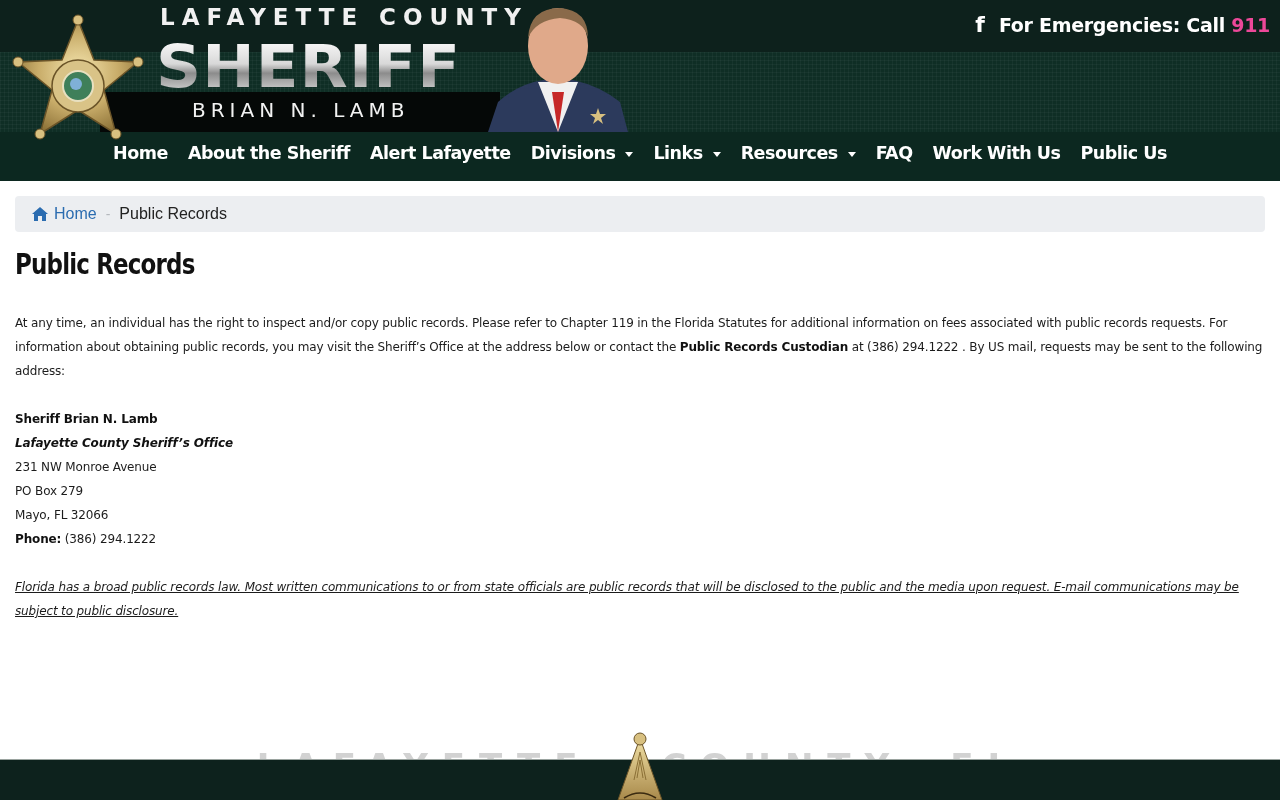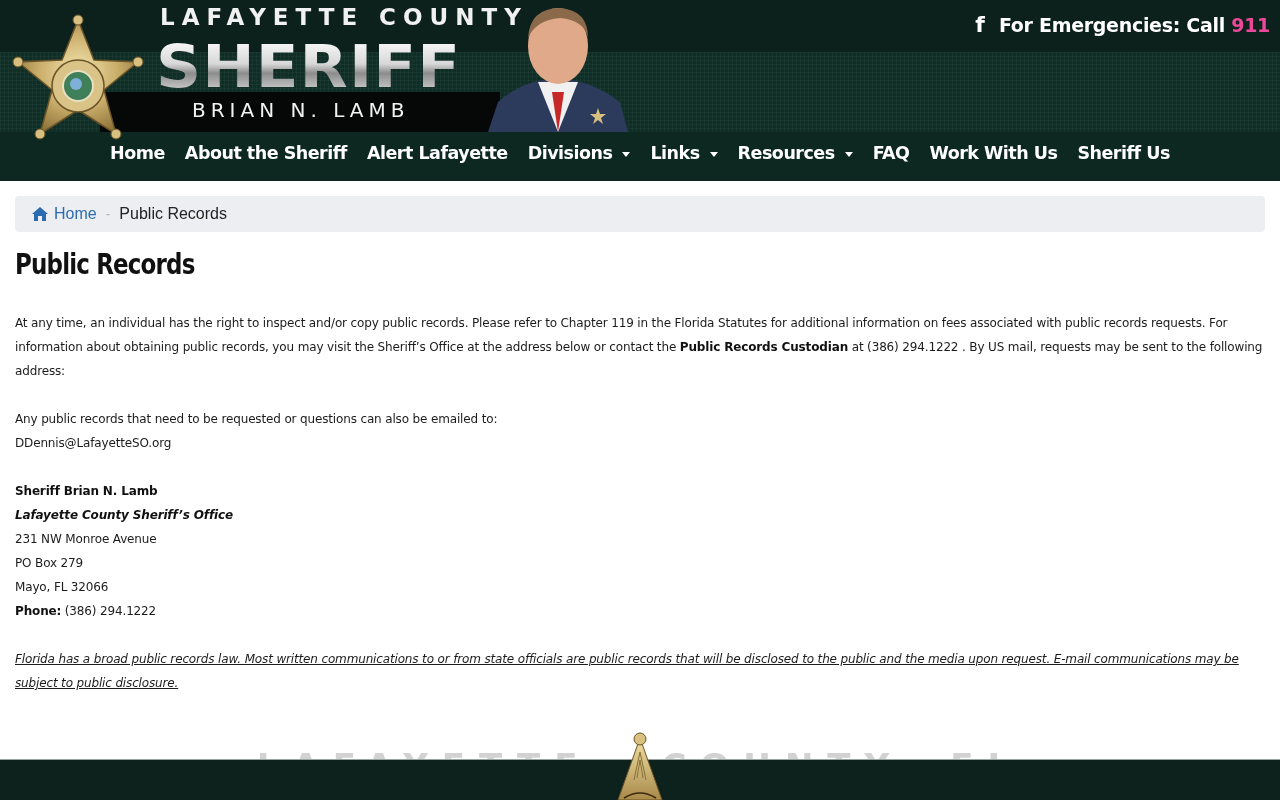--- a/index.html
+++ b/index.html
@@ -214,45 +214,41 @@
         <span>Resources</span>
         <span class="nav-caret"></span>
       </a>
     <a class="nav-item">
         <span>FAQ</span>
       </a>
     <a class="nav-item">
         <span>Work With Us</span>
       </a>
     <a class="nav-item">
-        <span>Sheriff Us</span>
+        <span>Public Us</span>
       </a>
   </nav>
 </header>
 
 <div class="breadcrumb">
   <a class="bc-home">
     <svg viewBox="0 0 18 16">
       <path d="M9,1 L17,8 L15,8 L15,15 L11,15 L11,10 L7,10 L7,15 L3,15 L3,8 L1,8 Z" fill="#2b6cb0"></path>
     </svg>
     <span>Home</span>
   </a>
   <span class="bc-sep">-</span>
   <span class="bc-current">Public Records</span>
 </div>
 
 <h1 class="page-title">Public Records</h1>
 
 <div class="content">
   <p><span>At any time, an individual has the right to inspect and/or copy public records. Please refer to Chapter 119 in the Florida Statutes for additional information on fees associated with public records requests. For information about obtaining public records, you may visit the Sheriff’s Office at the address below or contact the </span><b>Public Records Custodian</b><span> at (386) 294.1222 .  By US mail, requests may be sent to the following address:</span></p>
 
-  <p>
-    <span>Any public records that need to be requested or questions can also be emailed to:</span><br>
-    <a class="email-link">DDennis@LafayetteSO.org</a>
-  </p>
 
   <p>
     <b>Sheriff Brian N. Lamb</b><br>
     <span class="bi">Lafayette County Sheriff’s Office</span><br>
     <span>231 NW Monroe Avenue</span><br>
     <span>PO Box 279</span><br>
     <span>Mayo, FL 32066</span><br>
     <b>Phone:</b><span> (386) 294.1222</span>
   </p>
 

